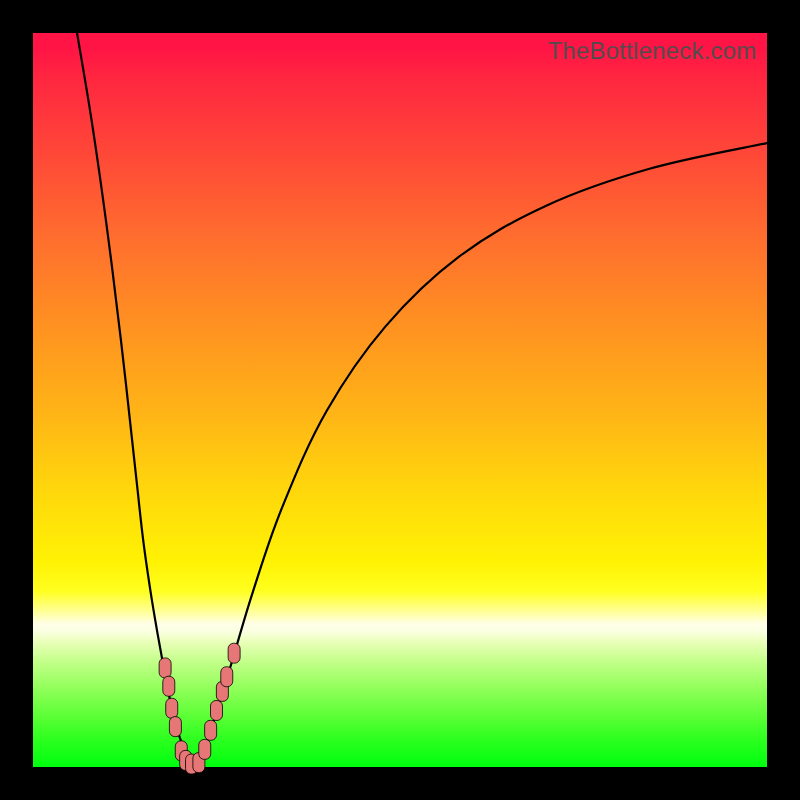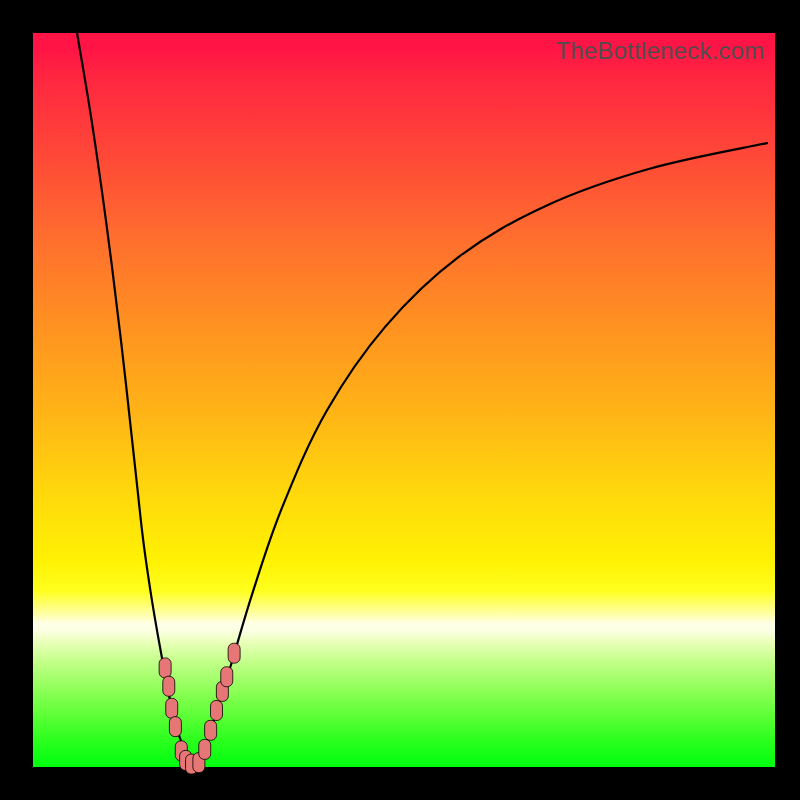--- a/index.html
+++ b/index.html
@@ -39,21 +39,20 @@
       #ffffa0 79%,
       #ffffe8 80.5%,
       #fbffe2 81.5%,
       #e9ffb8 83%,
       #beff84 86%,
       #8eff58 89.5%,
       #5dff36 93%,
       #29ff1d 96.5%,
       #00ff0e 100%
     );
-    padding-left: 8px;
   }
   .watermark {
     position: absolute;
     top: 4px;
     right: 10px;
     color: #4d4d4d;
     font-size: 24px;
     font-weight: 500;
     letter-spacing: 0.2px;
     user-select: none;

